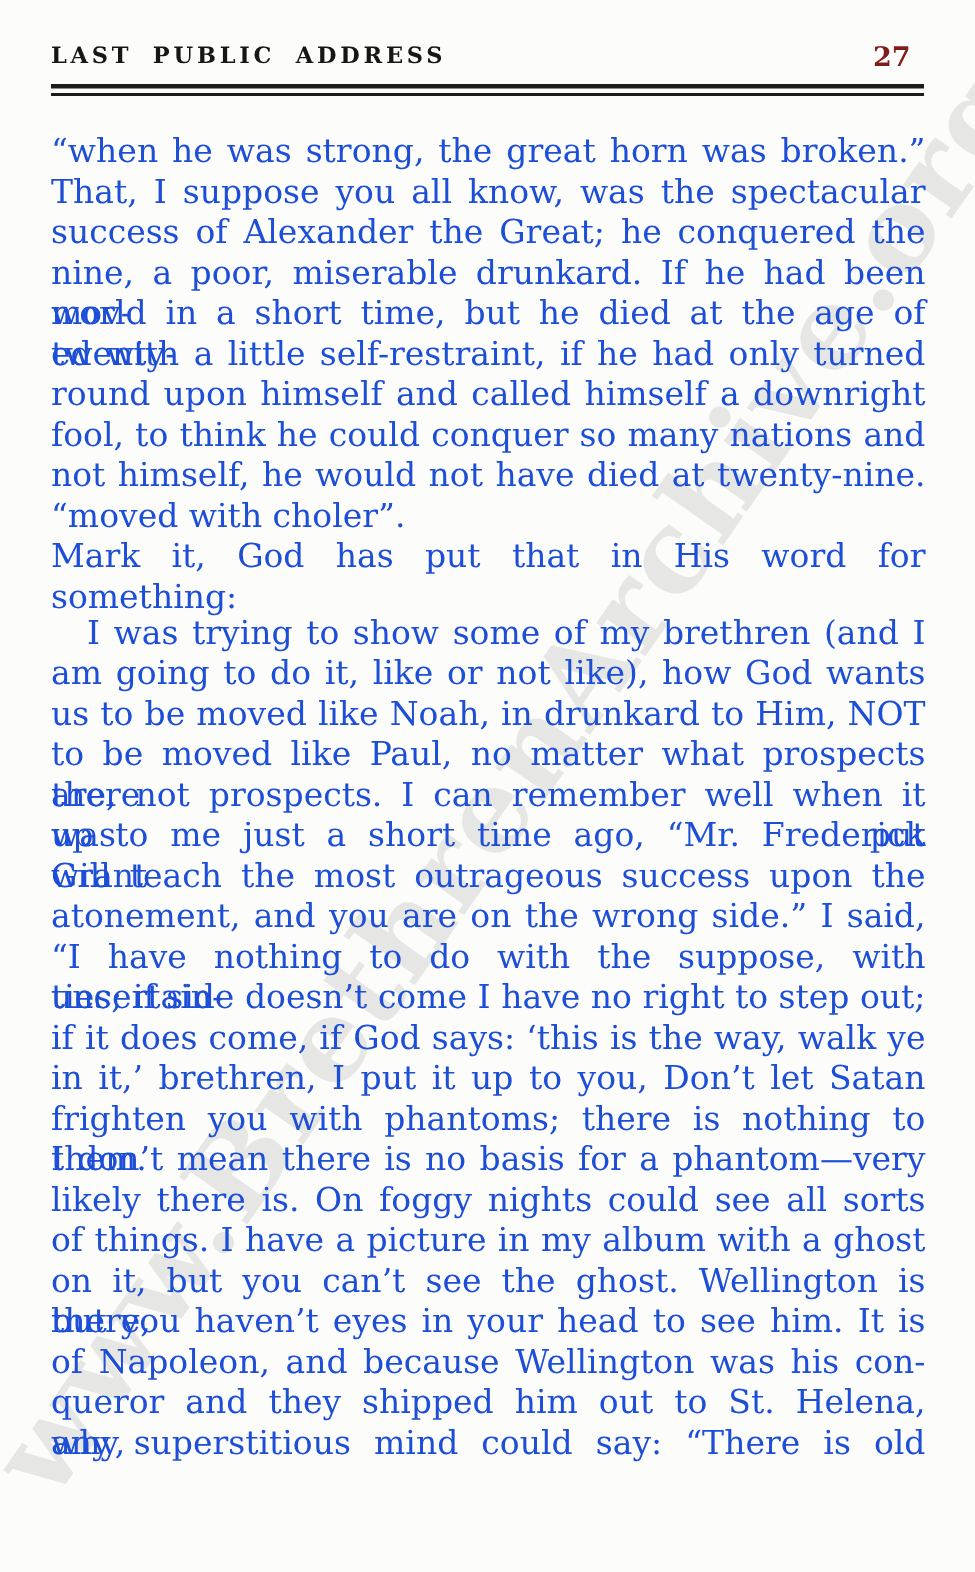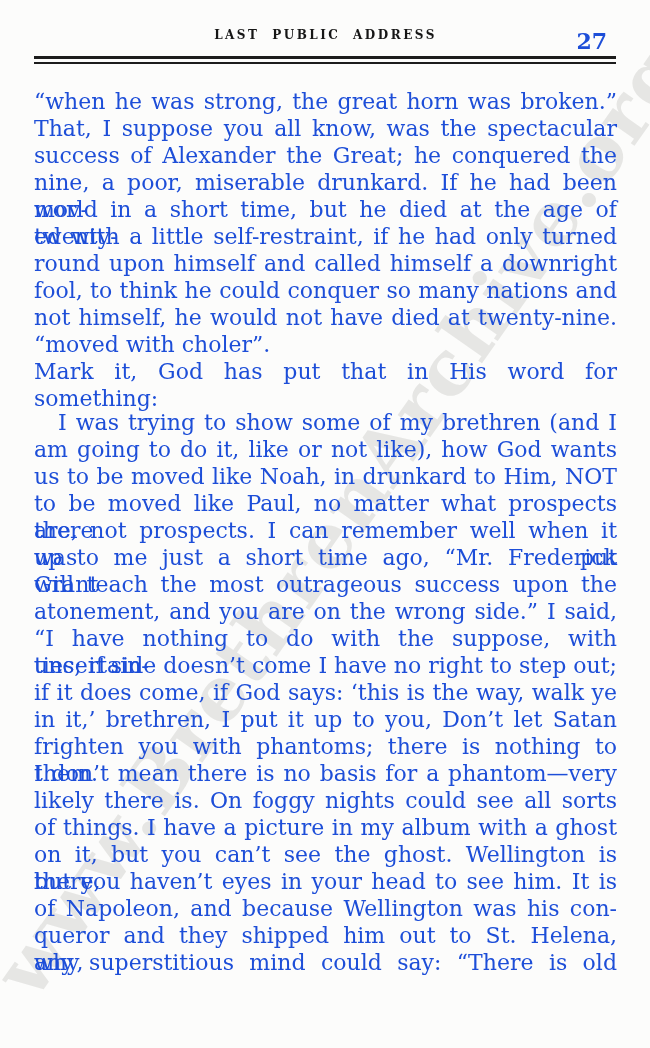--- a/index.html
+++ b/index.html
@@ -37,34 +37,33 @@
     top: 28px;
     left: 34px;
     width: 583px;
     height: 24px;
     z-index: 1;
   }
   .running-head {
     position: absolute;
     left: 0;
     right: 0;
-    text-align: center;
-    font-size: 12px;
+    font-size: 15px;
     font-weight: bold;
     letter-spacing: 2.5px;
     word-spacing: 6px;
     color: #161616;
   }
   .page-number {
     position: absolute;
     right: 10px;
     top: 0;
-    font-size: 22px;
+    font-size: 18px;
     font-weight: bold;
-    color: #1d4ed8;
+    color: #7f1d1d;
   }
   .double-rule {
     position: absolute;
     top: 56px;
     left: 34px;
     width: 582px;
     height: 3px;
     border-top: 3px solid #1c1c1c;
     border-bottom: 2px solid #1c1c1c;
     z-index: 1;

